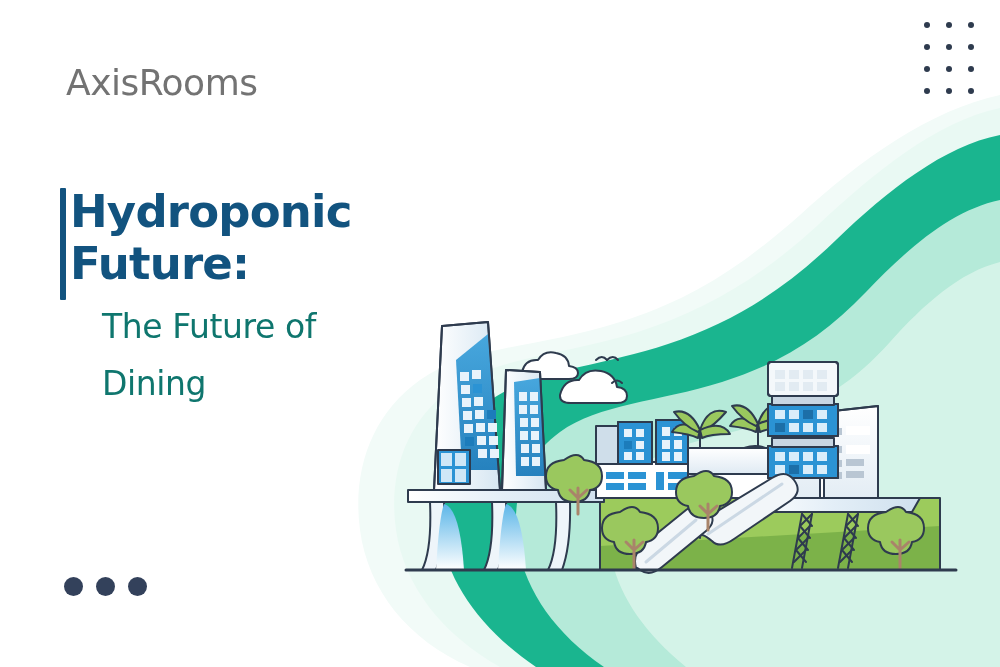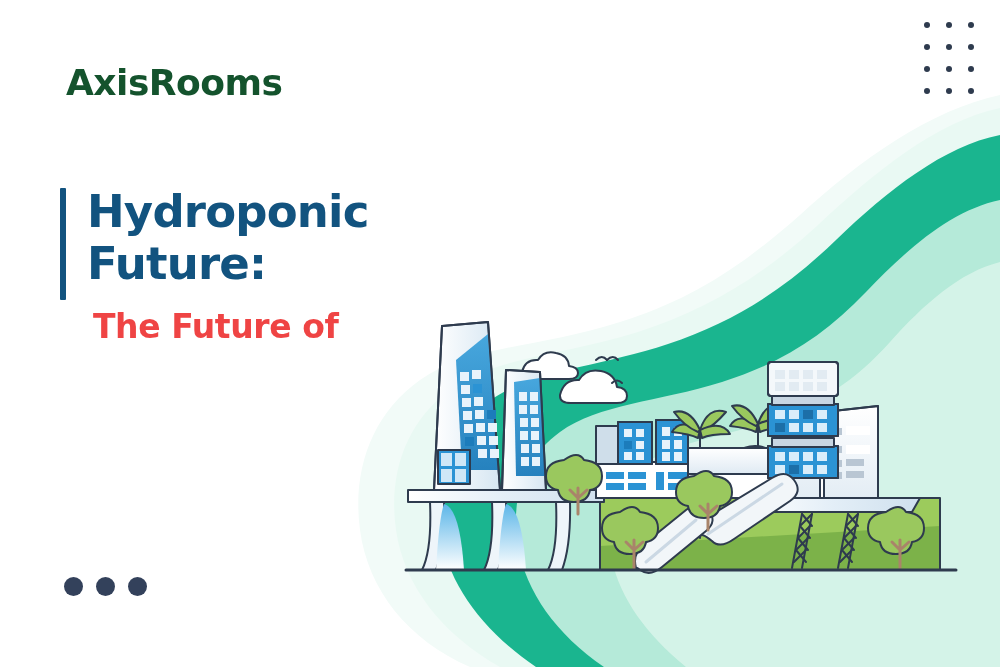--- a/index.html
+++ b/index.html
@@ -50,23 +50,23 @@
   }
 
   
   #logo {
     position: absolute;
     left: 66px;
     top: 62px;
     z-index: 7;
     font-family: "DejaVu Sans", sans-serif;
     font-size: 36px;
-    font-weight: bold;
+    font-weight: normal;
     letter-spacing: -0.5px;
-    color: #14532d;
+    color: #737373;
     white-space: nowrap;
   }
 
   
   #headline-block {
     position: absolute;
     left: 60px;
     top: 186px;
     z-index: 7;
     width: 400px;
@@ -74,44 +74,44 @@
   #accent-bar {
     position: absolute;
     left: 0;
     top: 2px;
     width: 6px;
     height: 112px;
     background: #12537f;
     border-radius: 1px;
   }
   #headline-inner {
-    padding-left: 27px;
+    padding-left: 10px;
   }
   .title-line {
     font-family: "DejaVu Sans", sans-serif;
     font-weight: bold;
     font-size: 45px;
     line-height: 1.16;
     letter-spacing: -0.8px;
     color: #12537f;
     margin: 0;
     white-space: nowrap;
   }
   #subtitle {
     margin-top: 16px;
     padding-left: 27px;
   }
   .subtitle-line {
     font-family: "DejaVu Sans", sans-serif;
-    font-weight: bold;
+    font-weight: normal;
     font-size: 33px;
     line-height: 1.26;
     letter-spacing: -0.4px;
-    color: #ef4444;
-    margin: 6px;
+    color: #0f766e;
+    margin: 15px;
     white-space: nowrap;
   }
 
   
   #bottom-dots {
     position: absolute;
     left: 64px;
     top: 577px;
     z-index: 7;
     display: flex;
@@ -200,20 +200,21 @@
   <div id="logo">AxisRooms</div>
 
   <div id="headline-block">
     <div id="accent-bar"></div>
     <div id="headline-inner">
       <p class="title-line">Hydroponic</p>
       <p class="title-line">Future:</p>
     </div>
     <div id="subtitle">
       <p class="subtitle-line">The Future of</p>
+      <p class="subtitle-line">Dining</p>
     </div>
   </div>
 
   <div id="bottom-dots">
     <span class="big-dot"></span>
     <span class="big-dot"></span>
     <span class="big-dot"></span>
   </div>
 
   <svg id="illustration" viewBox="0 0 580 300" preserveAspectRatio="xMidYMid meet" aria-hidden="true">

